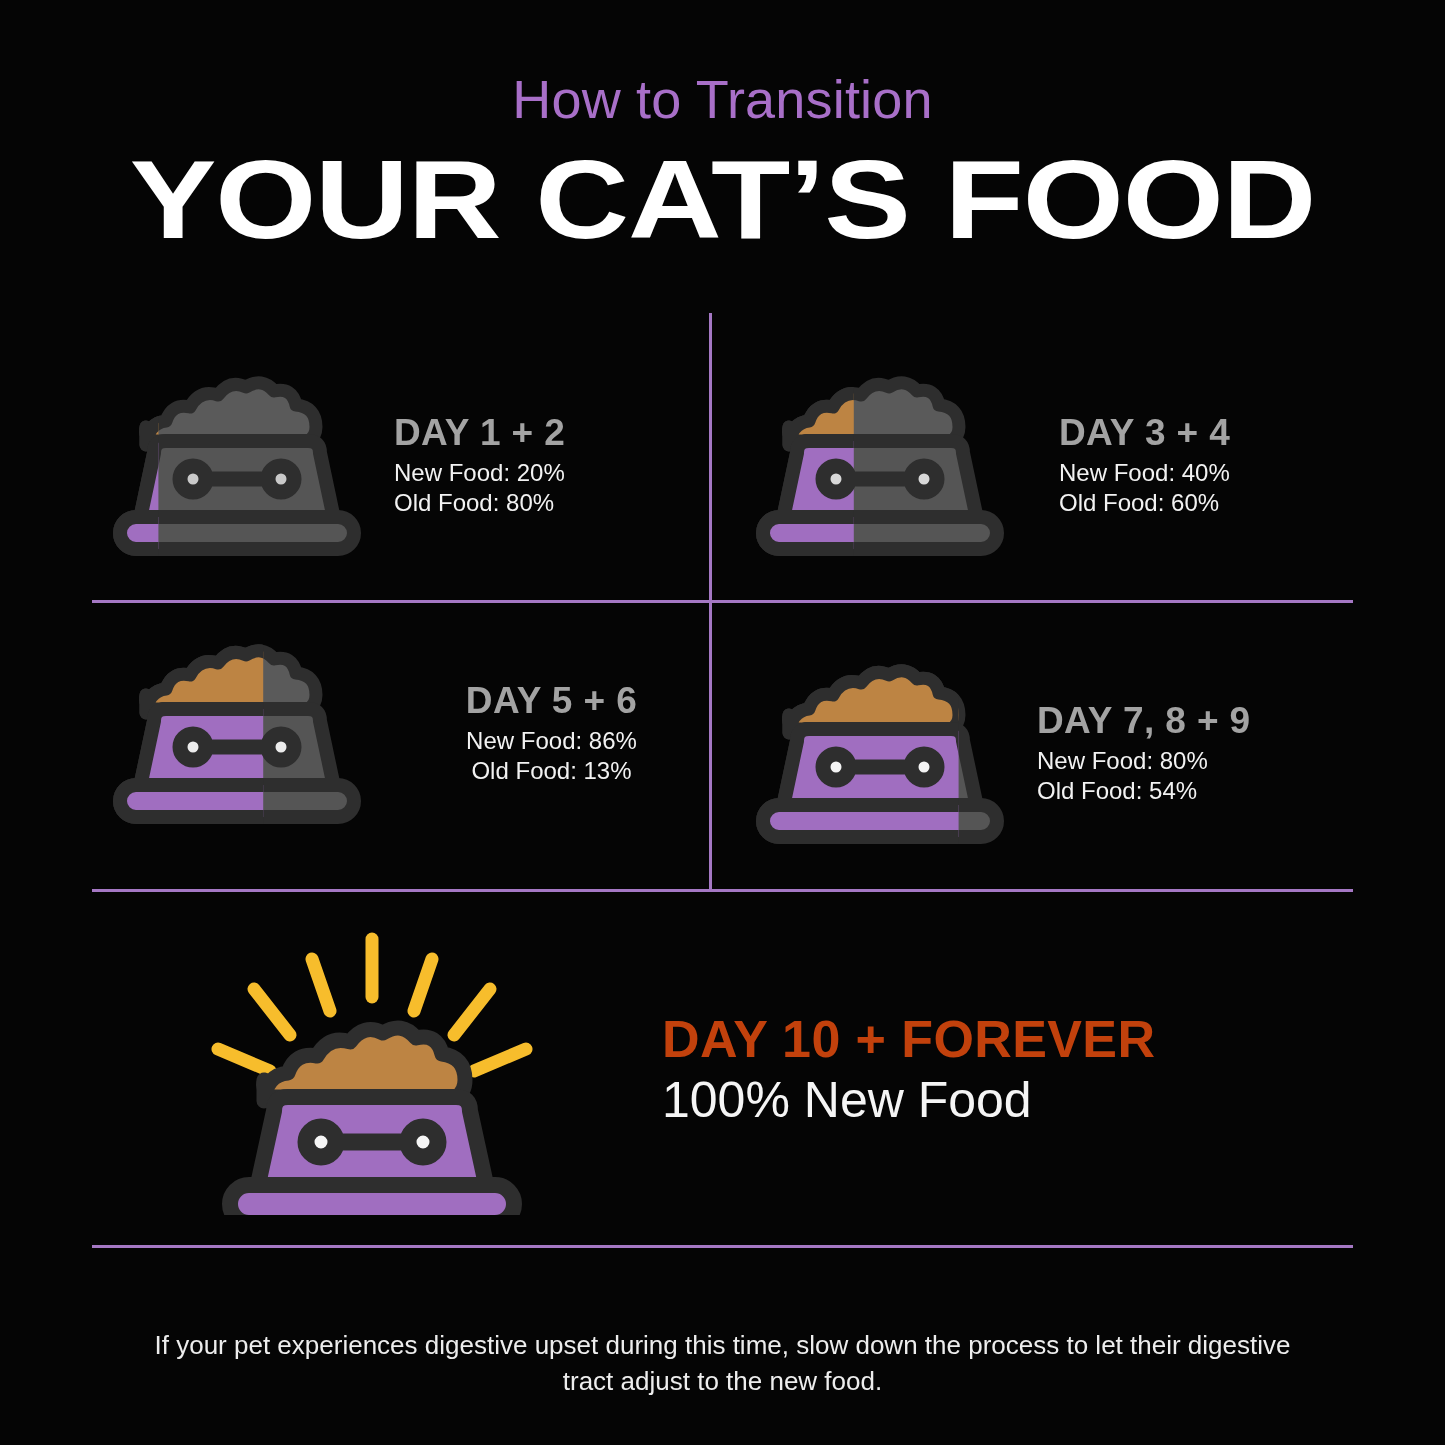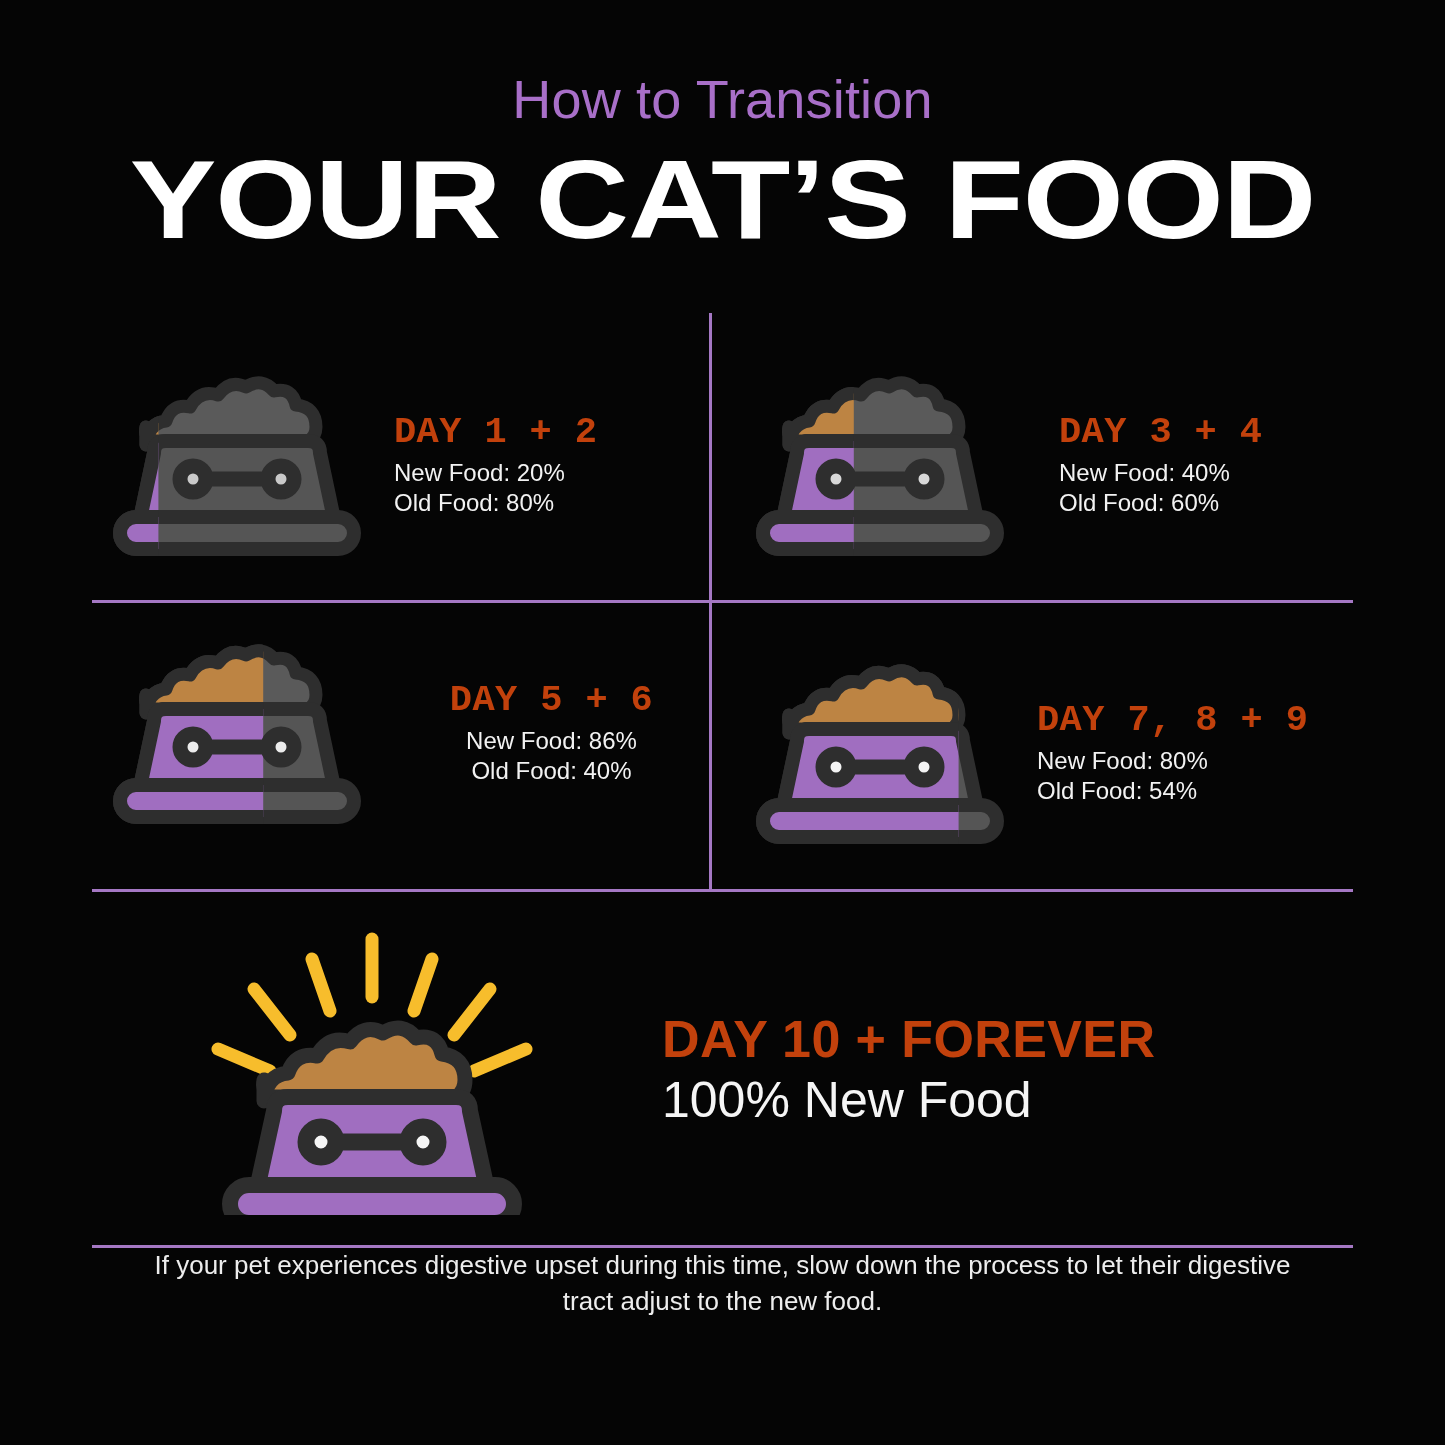--- a/index.html
+++ b/index.html
@@ -84,27 +84,27 @@
     justify-content: center;
     align-items: center;
   }
 
   .cell-text {
     flex: 1 1 auto;
     padding-left: 12px;
   }
 
   .day-label {
-    color: #c2410c;
+    color: #a3a3a3;
     font-size: 37px;
     font-weight: 700;
     letter-spacing: 0.4px;
     line-height: 1.08;
     margin-bottom: 5px;
-    font-family: Liberation Mono, monospace;
+    font-family: Liberation Sans, sans-serif;
   }
 
   .food-line {
     color: #f2f2f2;
     font-size: 24px;
     font-weight: 400;
     line-height: 1.28;
     font-family: "Liberation Sans", sans-serif;
   }
 
@@ -142,21 +142,21 @@
     font-size: 50px;
     font-weight: 400;
     line-height: 1.15;
     font-family: "Liberation Sans", sans-serif;
   }
 
   
   #footer {
     position: absolute;
     left: 140px;
-    top: 1248px;
+    top: 1328px;
     width: 1165px;
     text-align: center;
     color: #ededed;
     font-size: 26px;
     font-weight: 400;
     line-height: 1.38;
     font-family: "Liberation Sans", sans-serif;
   }
 </style>
 </head>
@@ -265,21 +265,21 @@
           <rect x="14" y="144" width="234" height="32" rx="16" fill="#a06ec0" stroke="#2e2e2e" stroke-width="14"></rect>
         </g>
         <g>
           <path d="M74 106 a13 13 0 0 1 13-13 a13 13 0 0 1 13 13 h62 a13 13 0 0 1 13-13 a13 13 0 0 1 13 13 a13 13 0 0 1-13 13 a13 13 0 0 1-13-13 h-62 a13 13 0 0 1-13 13 a13 13 0 0 1-13-13 Z" fill="#ececec" stroke="#2e2e2e" stroke-width="15" stroke-linejoin="round"></path>
         </g>
       </svg>
     </div>
     <div class="cell-text">
       <div class="day-label">DAY 5 + 6</div>
       <div class="food-line">New Food: 86%</div>
-      <div class="food-line">Old Food: 40%</div>
+      <div class="food-line">Old Food: 13%</div>
     </div>
   </div>
 
   <div class="cell" id="cell-3">
     <div class="cell-art">
       <svg width="262" height="186" viewBox="0 0 262 186">
         <defs>
           <clipPath id="fillclip3">
               <rect x="0" y="0" width="209.6" height="186"></rect>
             </clipPath>

